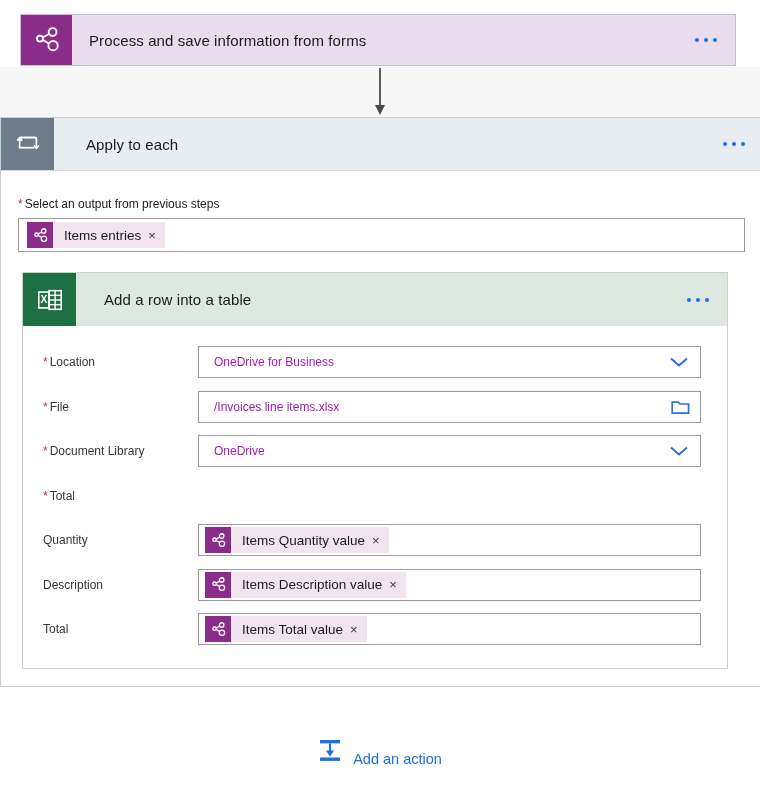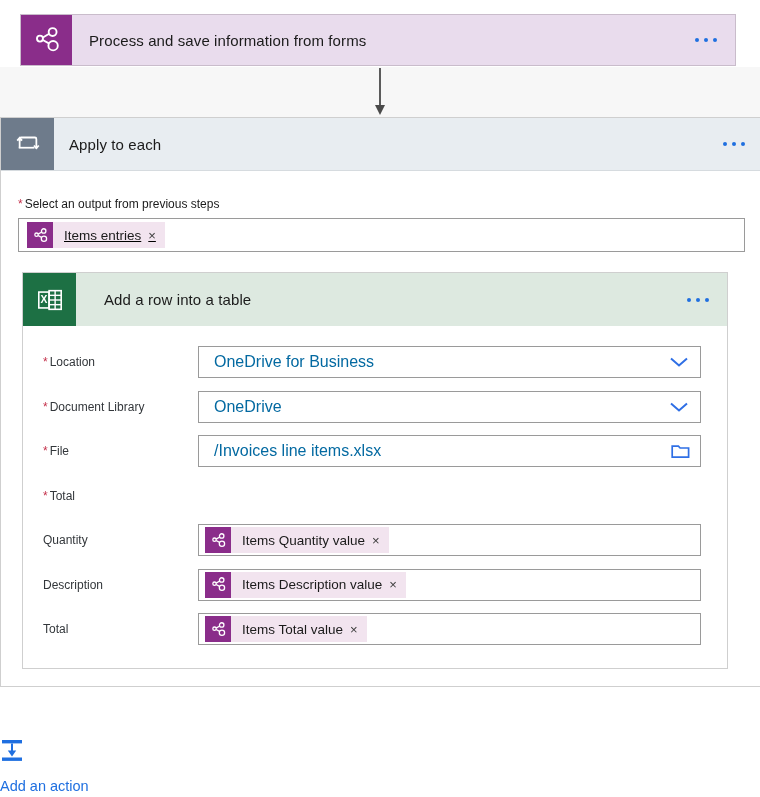--- a/index.html
+++ b/index.html
@@ -58,35 +58,35 @@
     border: 1px solid #cfcfcf;
   }
   .scope-header {
     position: relative;
     height: 53px; background: #e8edf1;
     border-bottom: 1px solid #d6dbdf;
     display: flex; align-items: center;
   }
   .icon-loop { background: #6e7b8b; width: 53px; height: 52px; flex: 0 0 53px;
     display: flex; align-items: center; justify-content: center; }
-  .scope-header .card-title { padding-left: 15px; }
+  .scope-header .card-title { padding-left: 32px; }
 
   .scope-body { padding: 26px 18px 0 17px; }
 
   .field-label-top {
     font-size: 12px; color: #1b1b1b; margin-bottom: 7px;
   }
   .req { color: #c4314b; margin-right: 2px; }
 
   .text-box {
     background: #ffffff; border: 1px solid #9a9a9a;
     height: 34px; display: flex; align-items: center;
     padding: 0 8px;
   }
-  .scope-input { width: 727px; text-decoration: underline; }
+  .scope-input { width: 727px; }
 
   
   .token {
     display: inline-flex; align-items: center;
     background: #f2e4ef; height: 26px;
   }
   .token-icon {
     width: 26px; height: 26px; flex: 0 0 26px; background: #8a2d8a;
     display: flex; align-items: center; justify-content: center;
   }
@@ -123,32 +123,31 @@
     width: 155px; flex: 0 0 155px;
     font-size: 12px; color: #33373b;
   }
   .row-control { flex: 1 1 auto; }
 
   .control-box {
     position: relative;
     height: 32px; background: #ffffff; border: 1px solid #9a9a9a;
     display: flex; align-items: center; padding: 0 6px;
   }
-  .control-value { font-size: 16px; color: #0369a1; padding-left: 9px; }
+  .control-value { font-size: 12px; color: #a21caf; padding-left: 9px; }
   .control-affordance {
     position: absolute; right: 10px; top: 50%; transform: translateY(-50%);
     display: flex; align-items: center;
   }
 
   
   .add-action {
     position: absolute; left: 0; top: 726px; width: 760px;
-    display: flex; align-items: flex-start; justify-content: center; gap: 11px;
+    display: flex; align-items: flex-end; justify-content: center; gap: 11px;
     cursor: pointer;
-    flex-direction: column;
   }
   .add-action-label { font-size: 14.5px; color: #1f6fe0; }
 </style>
 </head>
 <body>
 
 <div id="canvas">
 
   <div class="trigger-card">
     <div class="icon-box icon-forms">
@@ -250,44 +249,44 @@
                 <svg width="22" height="13" viewBox="0 0 22 13" aria-hidden="true">
                   <polyline points="3,3 11,10 19,3" fill="none" stroke="#2f6fe5" stroke-width="2"></polyline>
                 </svg>
               </span>
             </div>
           </div>
         </div>
 
         <div class="form-row">
           <div class="row-label">
+            <span class="req">*</span><span>File</span>
+          </div>
+          <div class="row-control">
+            <div class="control-box">
+              <span class="control-value">/Invoices line items.xlsx</span>
+              <span class="control-affordance">
+                <svg width="19" height="16" viewBox="0 0 19 16" aria-hidden="true">
+                  <path d="M1.2,14.2 V3.2 H7.4 L9.1,5.0 H17.6 V14.2 Z" fill="none" stroke="#2f6fe5" stroke-width="1.7" stroke-linejoin="miter"></path>
+                </svg>
+              </span>
+            </div>
+          </div>
+        </div>
+
+        <div class="form-row">
+          <div class="row-label">
             <span class="req">*</span><span>Document Library</span>
           </div>
           <div class="row-control">
             <div class="control-box">
               <span class="control-value">OneDrive</span>
               <span class="control-affordance">
                 <svg width="22" height="13" viewBox="0 0 22 13" aria-hidden="true">
                   <polyline points="3,3 11,10 19,3" fill="none" stroke="#2f6fe5" stroke-width="2"></polyline>
-                </svg>
-              </span>
-            </div>
-          </div>
-        </div>
-
-        <div class="form-row">
-          <div class="row-label">
-            <span class="req">*</span><span>File</span>
-          </div>
-          <div class="row-control">
-            <div class="control-box">
-              <span class="control-value">/Invoices line items.xlsx</span>
-              <span class="control-affordance">
-                <svg width="19" height="16" viewBox="0 0 19 16" aria-hidden="true">
-                  <path d="M1.2,14.2 V3.2 H7.4 L9.1,5.0 H17.6 V14.2 Z" fill="none" stroke="#2f6fe5" stroke-width="1.7" stroke-linejoin="miter"></path>
                 </svg>
               </span>
             </div>
           </div>
         </div>
 
         <div class="form-row">
           <div class="row-label">
             <span class="req">*</span><span>Total</span>
           </div>

